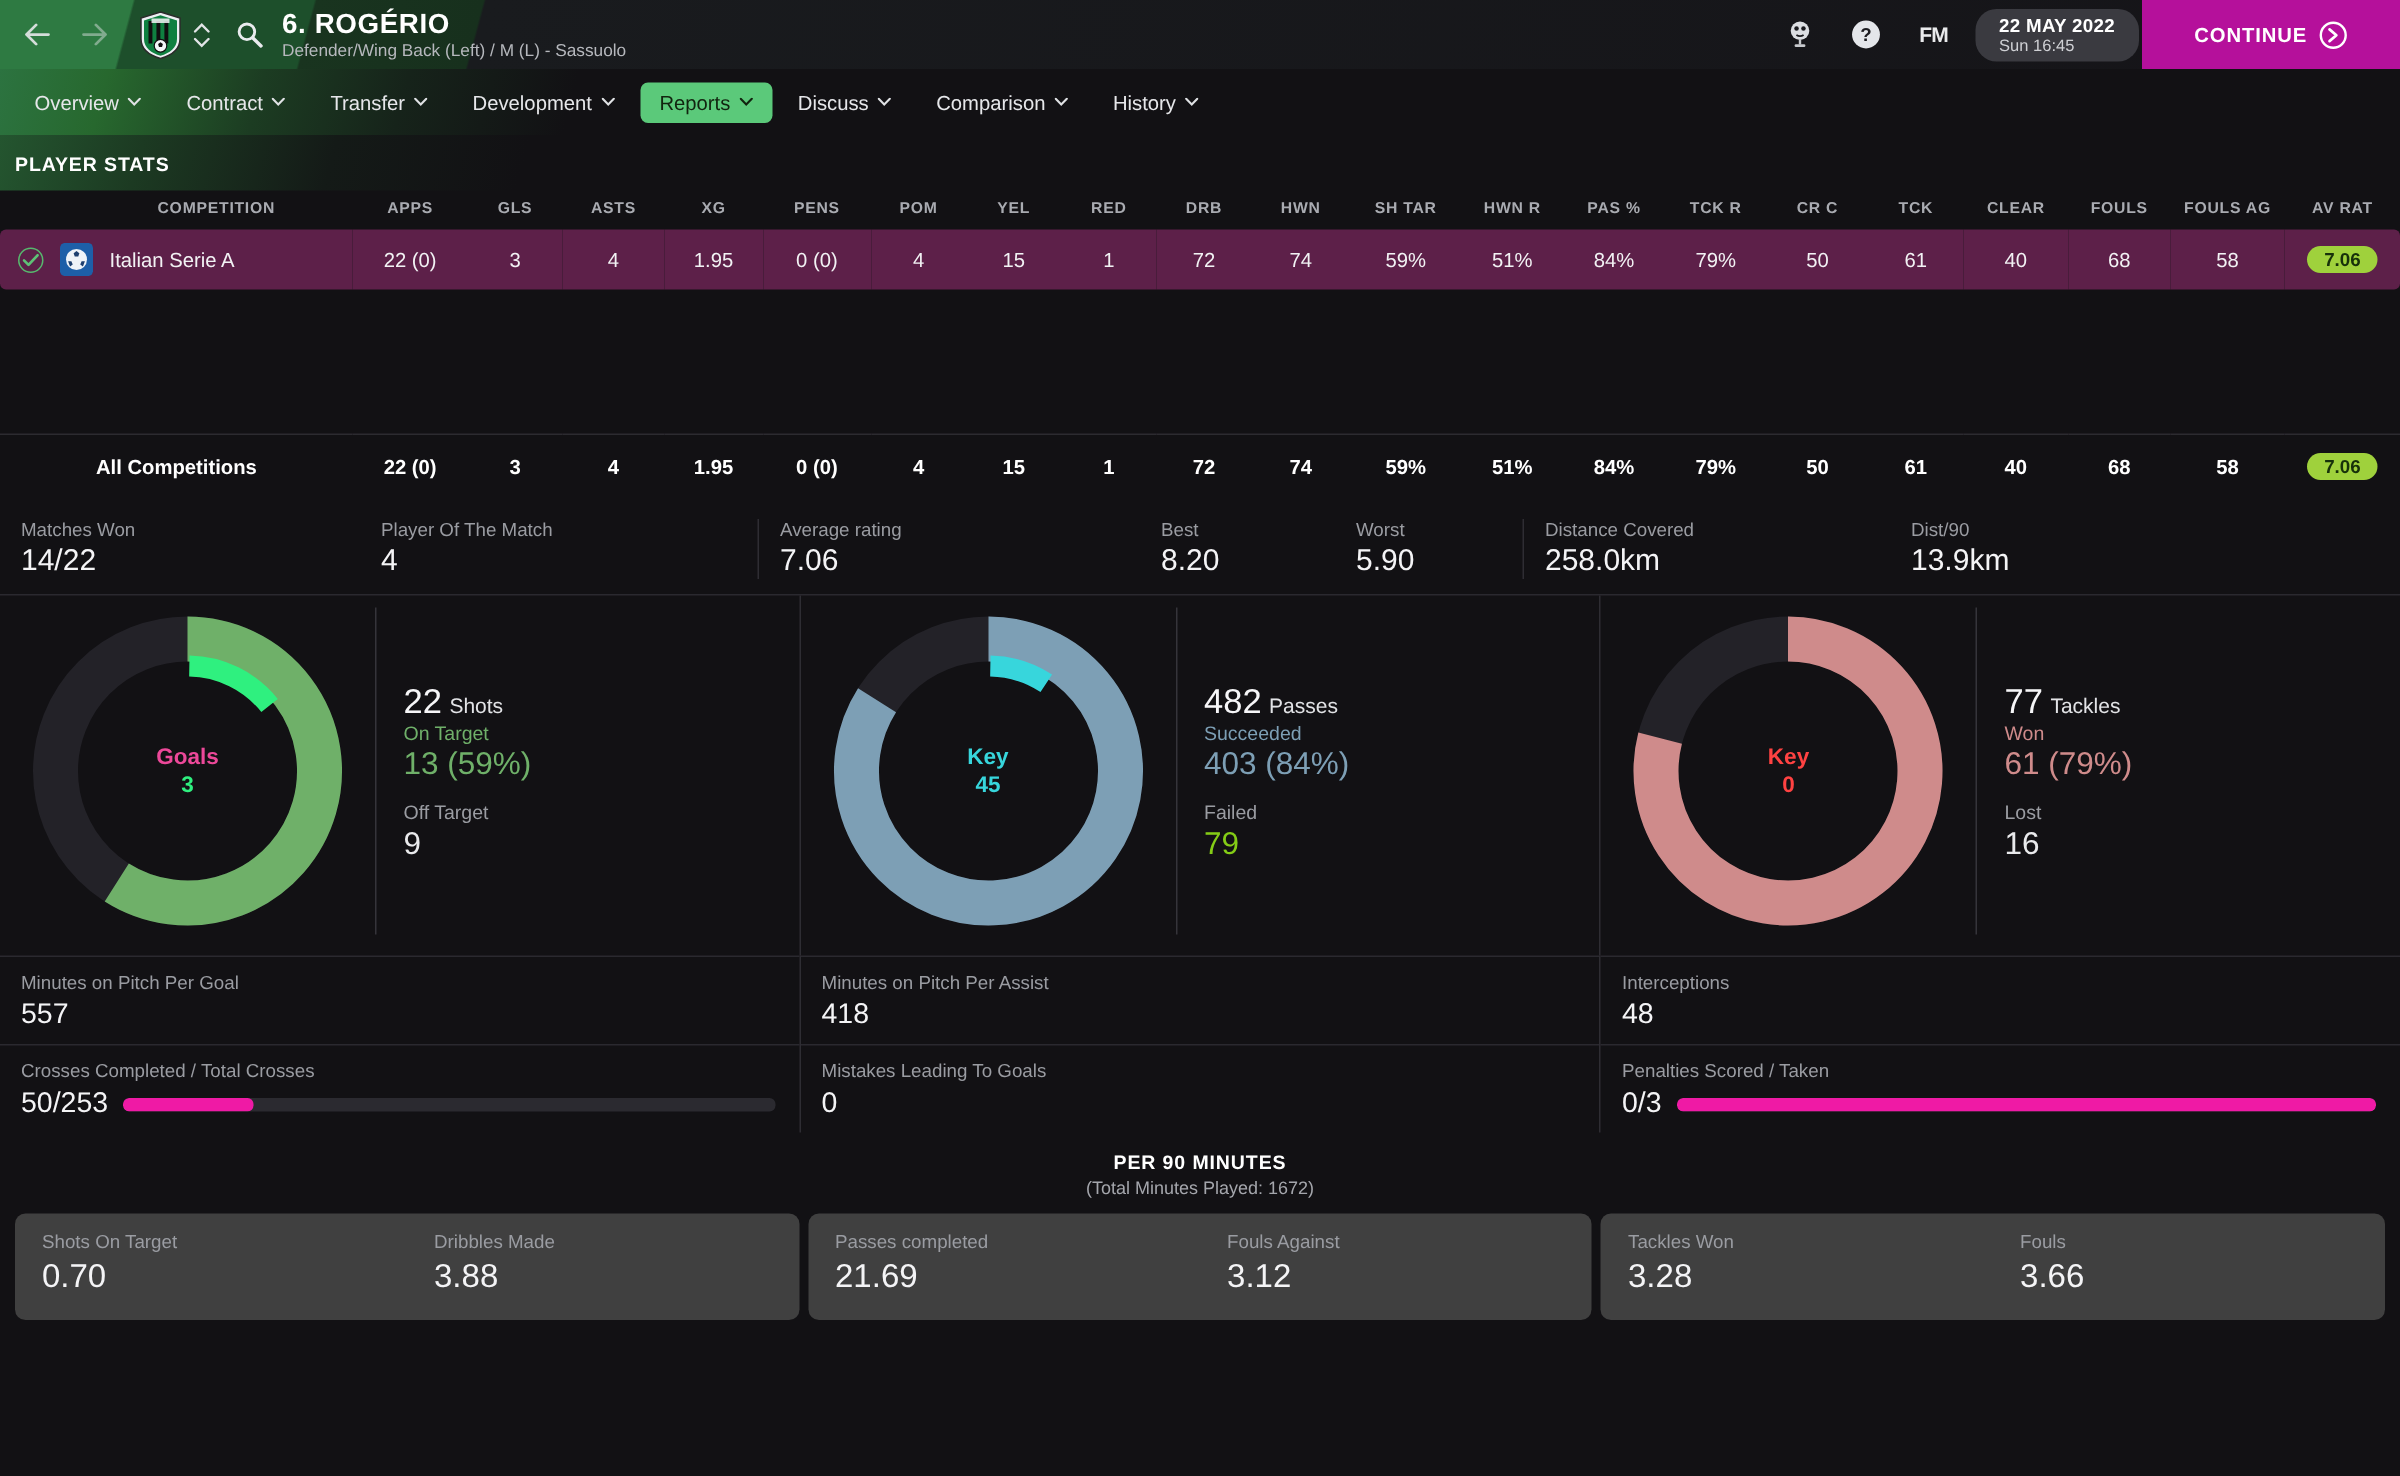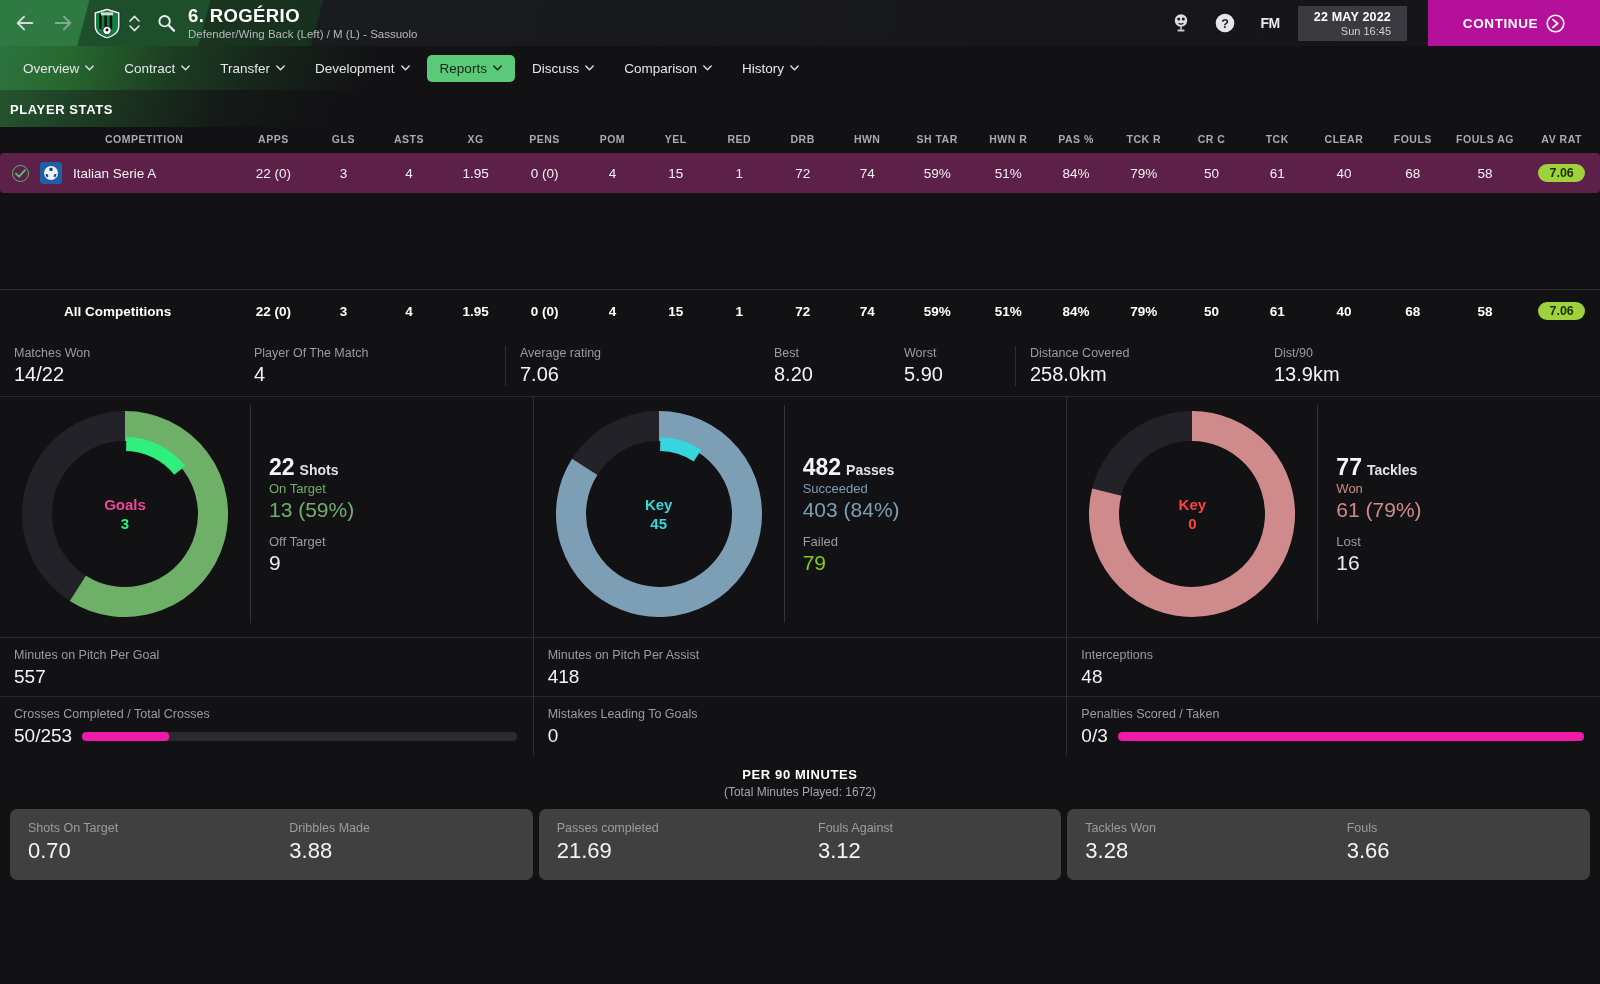--- a/index.html
+++ b/index.html
@@ -34,22 +34,22 @@
   .crest-chevs { display: flex; flex-direction: column; gap: 3px; margin-left: 7px; }
   .chev { width: 11px; height: 7px; }
   .search-ico { margin-left: 16px; width: 20px; height: 20px; }
   .title-block { margin-left: 12px; line-height: 1.08; }
   .p-name { font-size: 18.5px; font-weight: bold; letter-spacing: .4px; color: #fff; }
   .p-sub { font-size: 11.5px; color: #b6b8bd; margin-top: 2px; }
   .hdr-right { margin-left: auto; display: flex; align-items: center; gap: 0; padding-right: 0; height: 100%; }
   .hdr-ico { width: 44px; display:flex; align-items:center; justify-content:center; }
   .fm-logo { font-size: 14px; font-weight: bold; letter-spacing: -.5px; color: #e9eaec; padding: 0 14px; }
   .date-box {
-    background: #3a3a40; border-radius: 1px; padding: 4px 16px; text-align: right;
-    margin-right: 21px; margin-left: 4px;
+    background: #3a3a40; border-radius: 14px; padding: 4px 16px; text-align: left;
+    margin-right: 2px; margin-left: 4px;
   }
   .date-main { font-size: 12.5px; font-weight: bold; color: #fff; letter-spacing: .2px; }
   .date-sub { font-size: 11px; color: #cfd0d4; margin-top: 1px; }
   .continue-btn {
     background: #b5109b; height: 46px; min-width: 172px;
     display: flex; align-items: center; justify-content: center; gap: 8px;
     font-size: 13.5px; font-weight: bold; letter-spacing: .6px; color: #fff;
     cursor: pointer;
   }
 
@@ -117,21 +117,21 @@
   .kpi-label { font-size: 12.5px; color: #9a9ca2; margin-bottom: 3px; }
   .kpi-value { font-size: 20px; color: #f4f4f6; }
 
   
   .donut-section { display: flex; border-top: 1px solid #2a292f; }
   .donut-group { display: flex; flex: 1; align-items: center; padding: 8px 0 14px; }
   .donut-group.sep-left { border-left: 1px solid #2e2d33; }
   .donut-wrap { width: 250px; display: flex; justify-content: center; align-items: center; flex: none; }
   .donut-center-txt { text-align: center; }
   .donut-info { flex: 1; padding-left: 18px; border-left: 1px solid #35343a; align-self: stretch; display: flex; flex-direction: column; justify-content: center; }
-  .di-total { margin-bottom: 0; font-weight: bold; }
+  .di-total { margin-bottom: 0; }
   .di-total .num { font-size: 23px; color: #f6f6f8; }
   .di-total .lbl { font-size: 14px; color: #e2e3e6; margin-left: 5px; }
   .di-sub-label { font-size: 13px; margin-bottom: 2px; }
   .di-sub-value { font-size: 21px; margin-bottom: 12px; }
 
   
   .metrics { display: flex; }
   .metric-col { flex: 1; }
   .metric-col.sep { border-left: 1px solid #2e2d33; }
   .metric-cell { border-top: 1px solid #2a292f; padding: 10px 0 8px 14px; }

